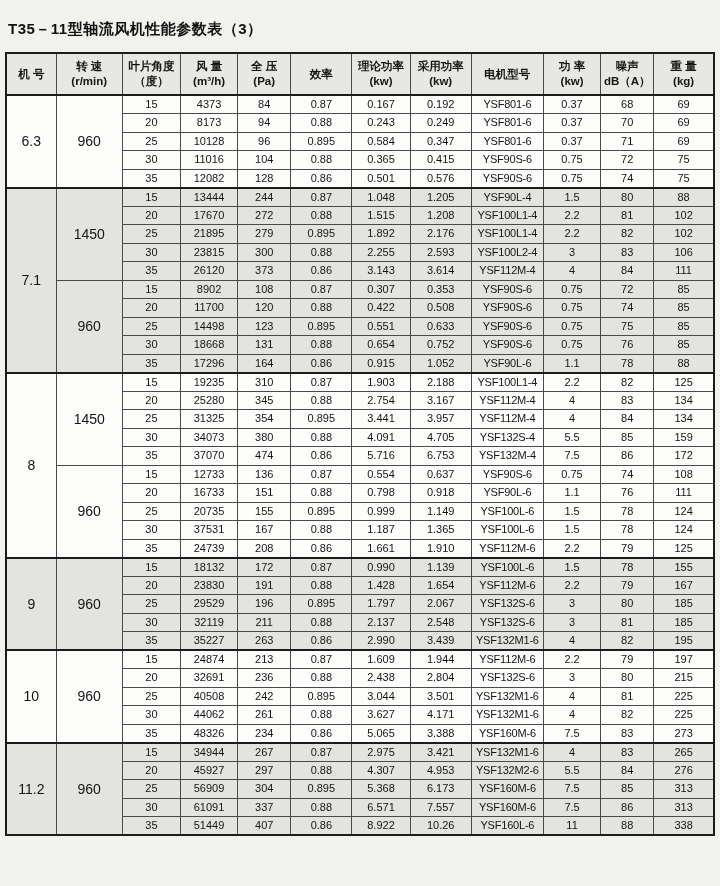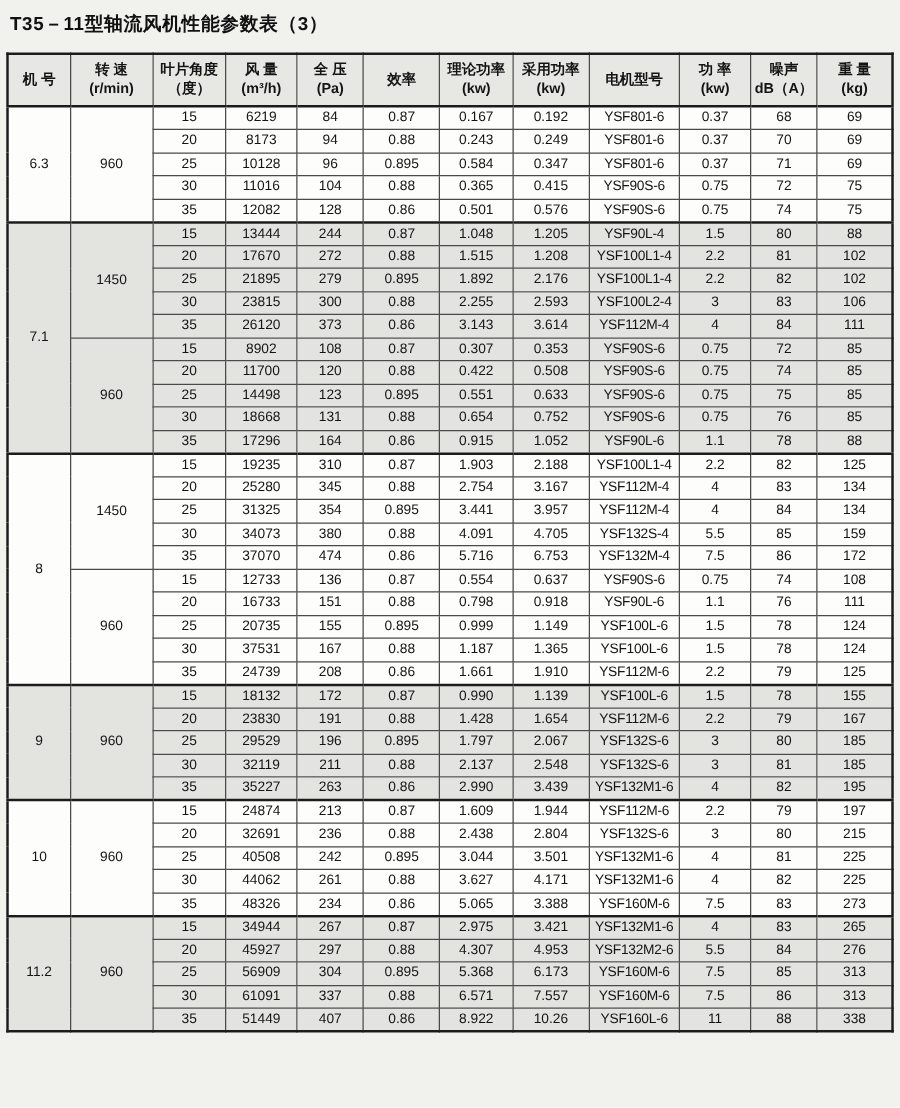--- a/index.html
+++ b/index.html
@@ -9,21 +9,21 @@
     background: #f1f1ee;
     font-family: "Liberation Sans", "DejaVu Sans", sans-serif;
     color: #141414;
     overflow: hidden;
   }
   .page { width: 720px; height: 886px; padding: 8px 5px 0 5px; }
   .title {
     font-size: 15px;
     font-weight: bold;
     letter-spacing: 0.5px;
-    margin: 2px 0 13px 3px;
+    margin: 12px 0 13px 3px;
     color: #111;
   }
   table.perf {
     width: 710px;
     table-layout: fixed;
     border-collapse: collapse;
     border: 2px solid #1c1c1c;
     background: #fdfdfc;
   }
   th, td {
@@ -43,21 +43,21 @@
     border-bottom: 2px solid #1c1c1c;
   }
   thead th .hline { display: block; }
   tbody td {
     height: 18.5px;
     font-size: 11px;
     background: #fdfdfc;
     line-height: 1;
   }
   tbody td.motor-col { font-size: 11px; letter-spacing: -0.2px; }
-  tbody td.machine-col, tbody td.speed-col { font-size: 11px; }
+  tbody td.machine-col, tbody td.speed-col { font-size: 14px; }
   tbody tr.group-start td { border-top: 2px solid #1c1c1c; }
   tbody td.shaded { background: #e3e3e0; }
 </style>
 </head>
 <body>
 
 <div class="page">
   <div class="title">T35－11型轴流风机性能参数表（3）</div>
 
   <table class="perf">
@@ -122,21 +122,21 @@
             <span class="hline">重  量</span>
             <span class="hline">(kg)</span>
           </th>
         </tr>
     </thead>
     <tbody>
         <tr class="group-start">
           <td rowspan="5" class="machine-col">6.3</td>
           <td rowspan="5" class="speed-col">960</td>
           <td>15</td>
-          <td>6219</td>
+          <td>4373</td>
           <td>84</td>
           <td>0.87</td>
           <td>0.167</td>
           <td>0.192</td>
           <td class="motor-col">YSF801-6</td>
           <td>0.37</td>
           <td>68</td>
           <td>69</td>
         </tr>
         <tr>

